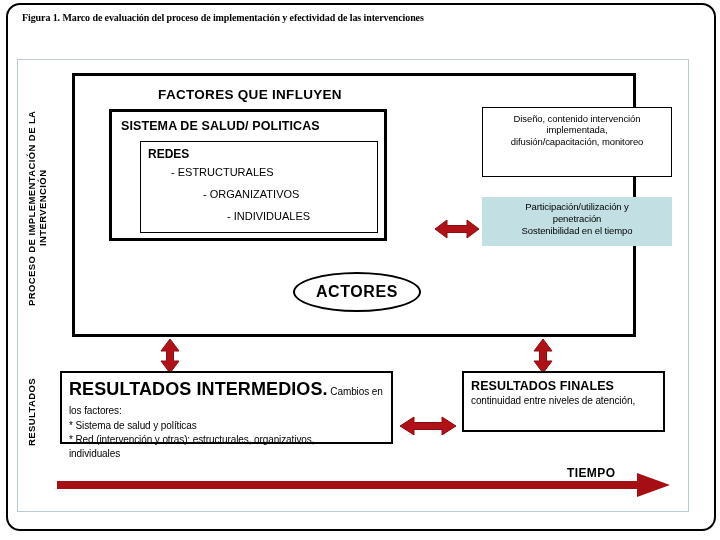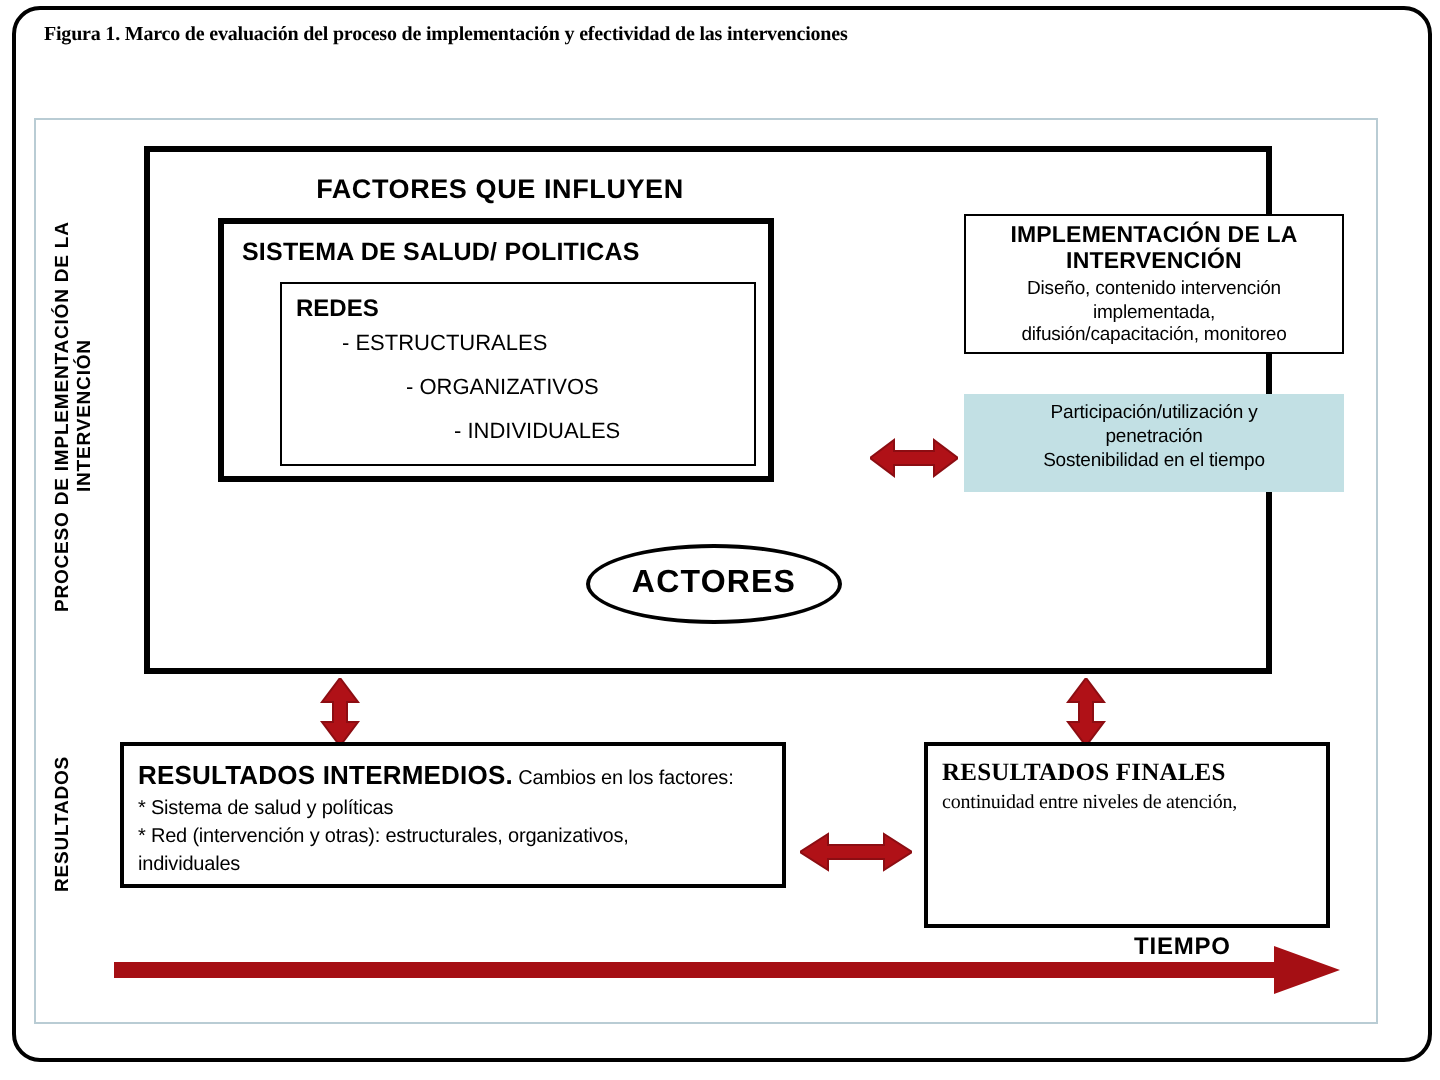--- a/index.html
+++ b/index.html
@@ -184,45 +184,44 @@
   
   .box-intermedios {
     position: absolute;
     left: 60px; top: 371px;
     width: 333px; height: 73px;
     border: 2px solid #000000;
     background: #ffffff;
     padding: 6px 7px 0 7px;
   }
   .intermedios-head {
-    font-size: 13px;
+    font-size: 18px;
     font-weight: bold;
     display: inline;
     letter-spacing: 0.1px;
   }
   .intermedios-sub {
     font-size: 10px;
     display: inline;
     letter-spacing: -0.1px;
   }
   .intermedios-line {
     font-size: 10px;
     line-height: 1.32;
     letter-spacing: -0.1px;
     margin-top: 1px;
   }
 
   .box-finales {
     position: absolute;
     left: 462px; top: 371px;
-    width: 203px; height: 93px;
+    width: 203px; height: 61px;
     border: 2px solid #000000;
     background: #ffffff;
     padding: 6px 7px 0 7px;
-    font-family: Liberation Serif, serif;
   }
   .finales-head {
     font-size: 12.5px;
     font-weight: bold;
     letter-spacing: 0.1px;
   }
   .finales-desc {
     font-size: 10px;
     line-height: 1.3;
     margin-top: 1px;
@@ -274,24 +273,20 @@
 
       <div class="box-redes">
         <div class="redes-title">REDES</div>
         <div class="redes-item redes-item-0">- ESTRUCTURALES</div>
         <div class="redes-item redes-item-1">- ORGANIZATIVOS</div>
         <div class="redes-item redes-item-2">- INDIVIDUALES</div>
       </div>
     </div>
 
     <div class="box-implementacion">
-      <div class="impl-title">
-        <div>IMPLEMENTACIÓN DE LA</div>
-        <div>INTERVENCIÓN</div>
-      </div>
       <div class="impl-desc">
         <div>Diseño, contenido intervención</div>
         <div>implementada,</div>
         <div>difusión/capacitación, monitoreo</div>
       </div>
     </div>
 
     <div class="box-participacion">
       <div>Participación/utilización y</div>
       <div>penetración</div>

